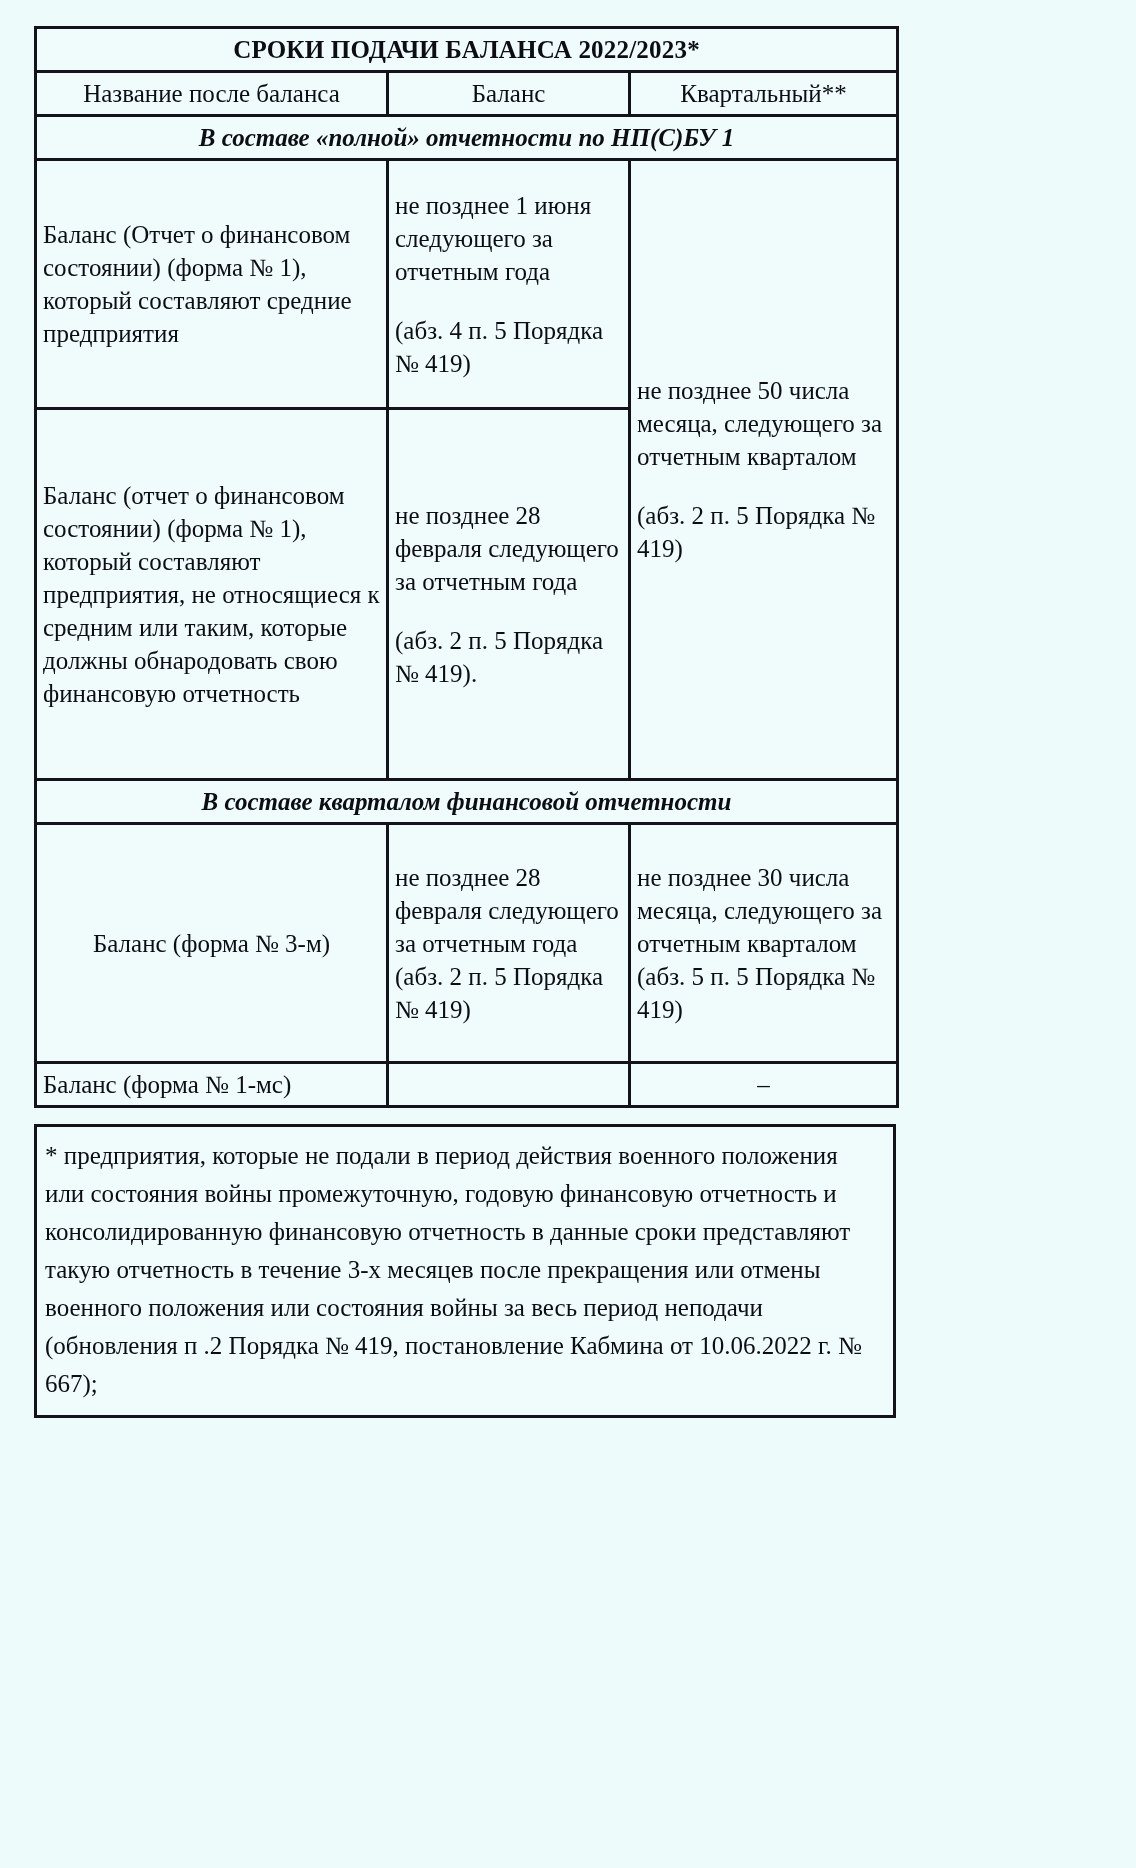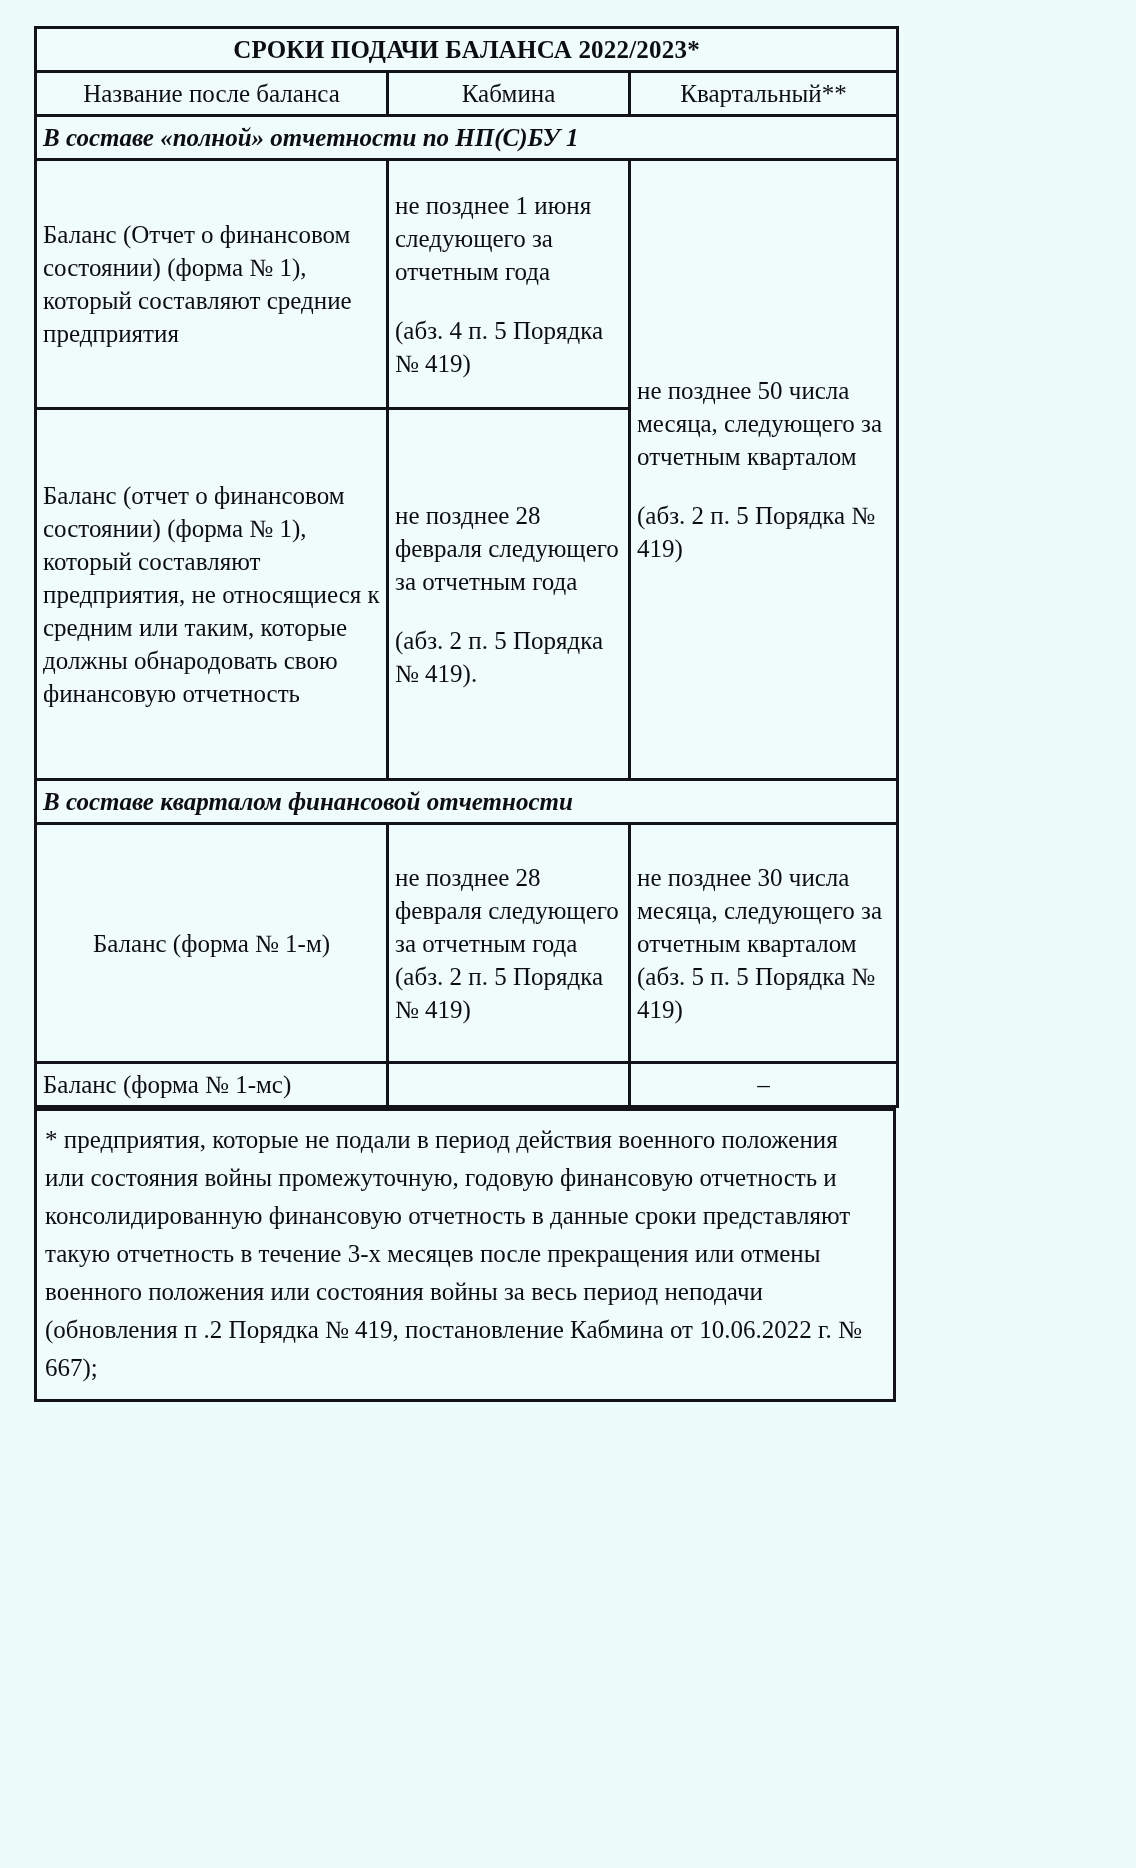--- a/index.html
+++ b/index.html
@@ -52,20 +52,21 @@
   td.head-cell {
     background: #8f93f2;
     text-align: center;
     font-size: 26px;
     font-weight: 400;
     padding: 12px 8px 14px;
     line-height: 1.34;
   }
   td.section-cell {
     background: #ccd0f5;
+    text-align: center;
     font-style: italic;
     font-weight: 700;
     font-size: 25px;
     padding: 7px 6px 9px;
   }
   td.center  { text-align: center; }
   td.left    { text-align: left; }
   td.vcenter { vertical-align: middle; }
 
   td.wrap-cell {
@@ -75,20 +76,21 @@
   }
   td.stack-cell {
     text-align: left;
     line-height: 1.55;
     padding: 10px 8px;
   }
   .gap-line { display: block; height: 26px; }
 
   .notes {
     width: 862px;
+    margin-top: 16px;
     border: 3px solid #14131c;
     border-top: 3px solid #14131c;
     background: #effcfb;
     box-sizing: border-box;
     padding: 10px 10px 12px 8px;
     font-size: 25px;
     line-height: 1.52;
   }
   .notes p { margin: 0; }
   .notes p + p { margin-top: 1.45em; }
@@ -104,21 +106,21 @@
         <col class="col-year">
         <col class="col-quart">
     </colgroup>
     <tbody>
       <tr>
         <td class="title-cell" colspan="3">СРОКИ ПОДАЧИ БАЛАНСА 2022/2023*</td>
       </tr>
 
       <tr>
         <td class="head-cell">Название после баланса</td>
-        <td class="head-cell">Кабмина</td>
+        <td class="head-cell">Баланс</td>
         <td class="head-cell">Квартальный**</td>
       </tr>
 
       <tr>
         <td class="section-cell" colspan="3">В составе «полной» отчетности по НП(С)БУ 1</td>
       </tr>
 
       <tr>
         <td class="stack-cell" style="height:238px;">Баланс (Отчет о финансовом состоянии) (форма № 1), который составляют средние предприятия</td>
         <td class="stack-cell">
@@ -140,21 +142,21 @@
           <span class="gap-line"></span>
           <span>(абз. 2 п. 5 Порядка № 419).</span>
         </td>
       </tr>
 
       <tr>
         <td class="section-cell" colspan="3">В составе кварталом финансовой отчетности</td>
       </tr>
 
       <tr>
-        <td class="center vcenter" style="height:228px;">Баланс (форма № 1-м)</td>
+        <td class="center vcenter" style="height:228px;">Баланс (форма № 3-м)</td>
         <td class="stack-cell">
           <span>не позднее 28 февраля следующего за отчетным года</span>
           <span>(абз. 2 п. 5 Порядка № 419)</span>
         </td>
         <td class="stack-cell">не позднее 30 числа месяца, следующего за отчетным кварталом (абз. 5 п. 5 Порядка № 419)</td>
       </tr>
 
       <tr>
         <td class="left">Баланс (форма № 1-мс)</td>
         <td class="center"></td>

